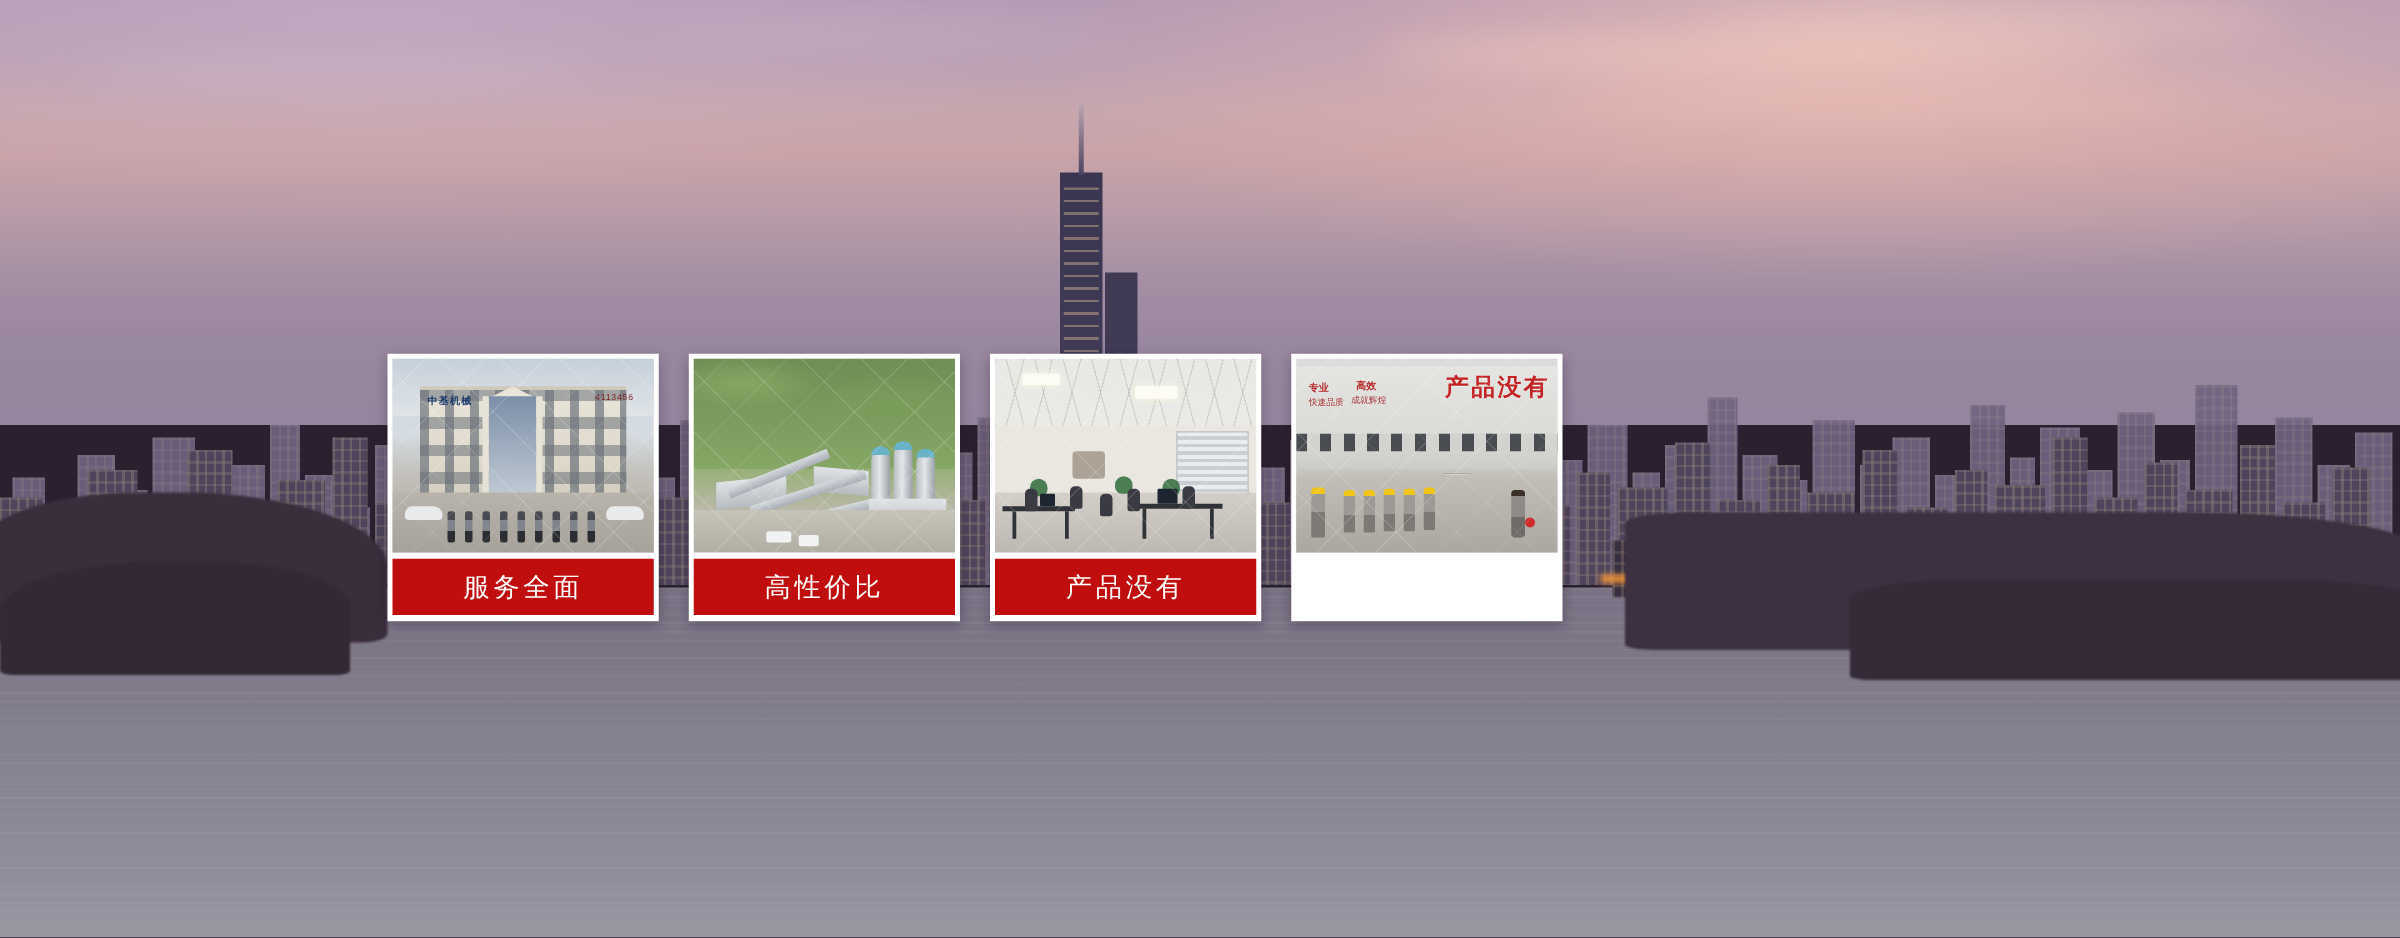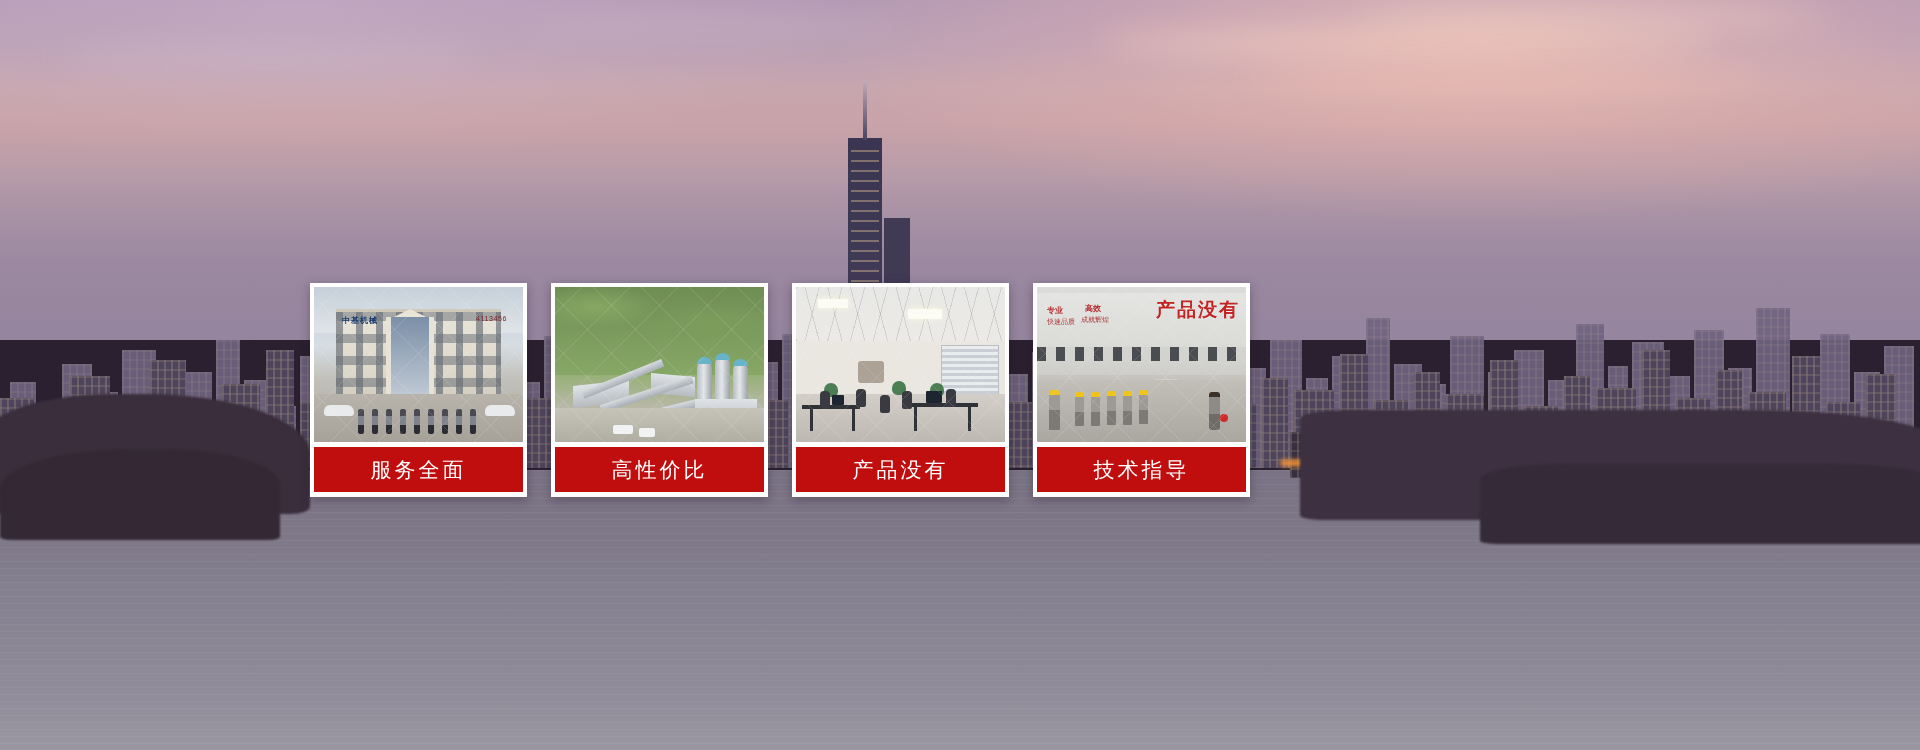--- a/index.html
+++ b/index.html
@@ -599,18 +599,17 @@
           <div class="worker" style="left:12px;  bottom:12px; height:40px; width:11px;"></div>
           <div class="worker" style="left:38px;  bottom:16px;"></div>
           <div class="worker" style="left:54px;  bottom:16px;"></div>
           <div class="worker" style="left:70px;  bottom:17px;"></div>
           <div class="worker" style="left:86px;  bottom:17px;"></div>
           <div class="worker" style="left:102px; bottom:18px;"></div>
           <div class="boss" style="right:26px; bottom:12px;"></div>
           <div class="helmet-red" style="right:18px; bottom:20px;"></div>
           <div class="wm"></div>
         </div>
-        <div class="card-label">技术指导</div>
       </div>
 
     </div>
   </div>
 </div>
 
 </body></html>

